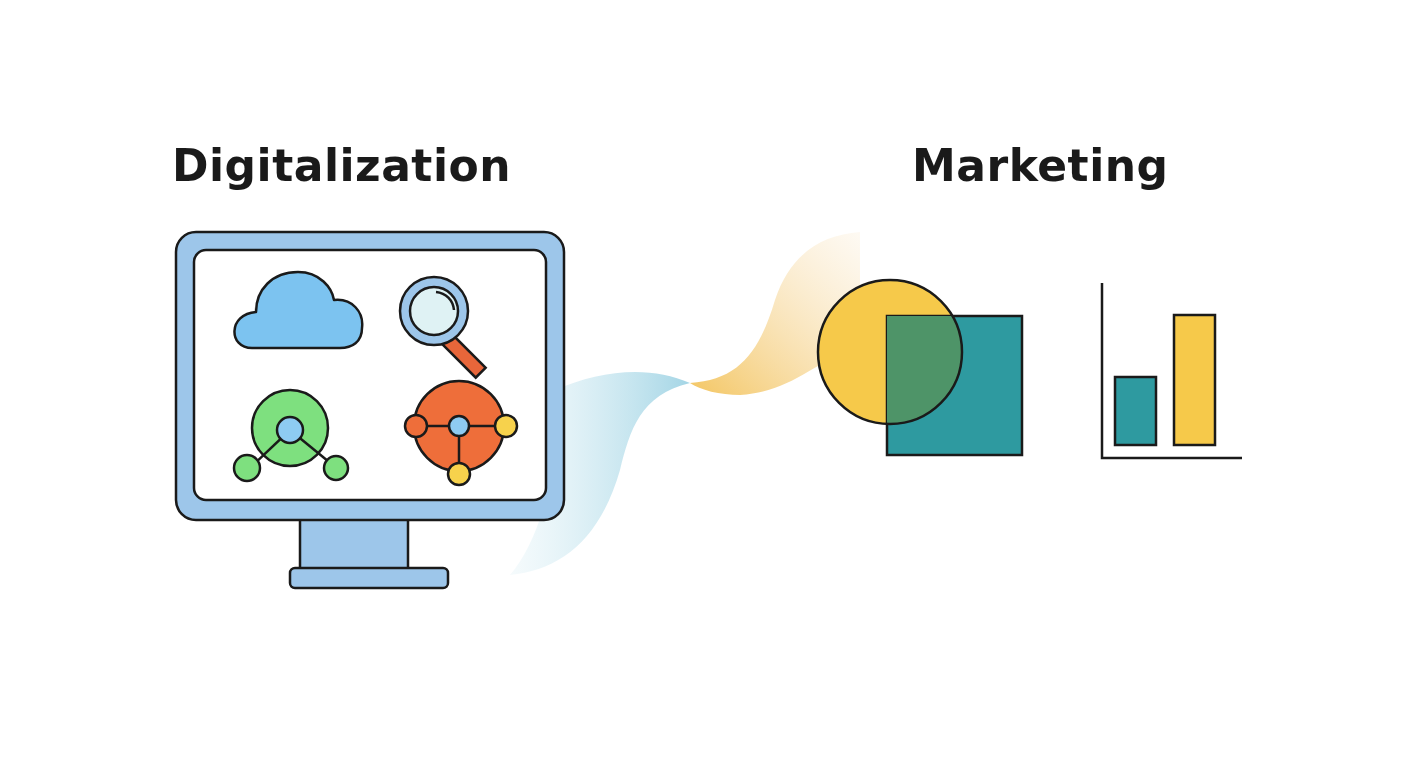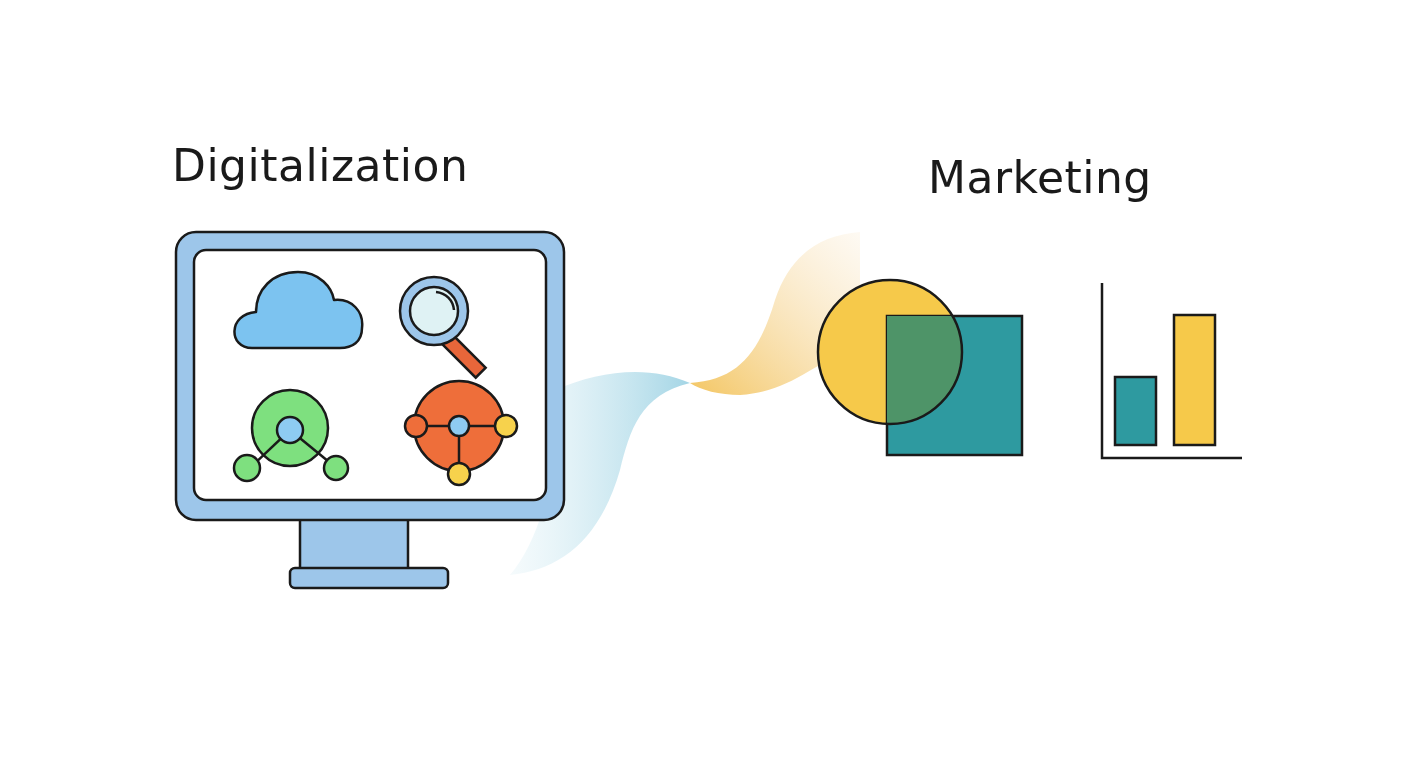--- a/index.html
+++ b/index.html
@@ -1,20 +1,20 @@
 <!DOCTYPE html>
 <html><head>
 <meta charset="utf-8">
 <style>
   html, body { margin:0; padding:0; }
   body { width:1408px; height:768px; background:#ffffff; position:relative; overflow:hidden;
          font-family:"DejaVu Sans", "Liberation Sans", sans-serif; }
-  .title { position:absolute; font-size:44px; color:#1a1a1a; font-weight:400; letter-spacing:0.5px; }
+  .title { position:absolute; font-size:44px; color:#1a1a1a; font-weight:700; letter-spacing:0.5px; }
   #t-digital { left:172px; top:140px; }
-  #t-market { left:912px; top:152px;margin-left:16px; }
+  #t-market { left:912px; top:140px; }
   svg.scene { position:absolute; left:0; top:0; }
 </style>
 </head>
 <body>
 
 <div class="title" id="t-digital">Digitalization</div>
 <div class="title" id="t-market">Marketing</div>
 
 <svg class="scene" width="1408" height="768" viewBox="0 0 1408 768">
   <defs>

